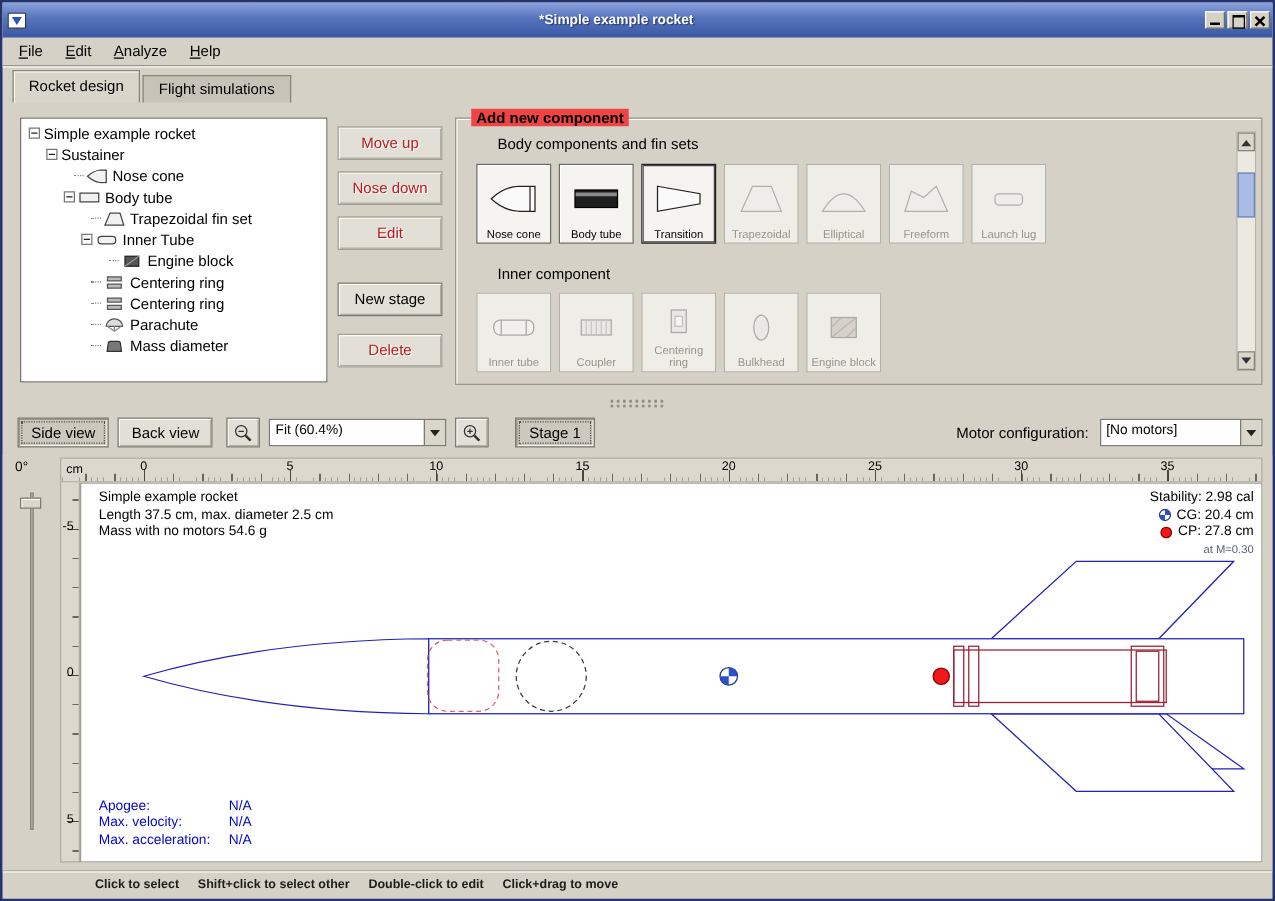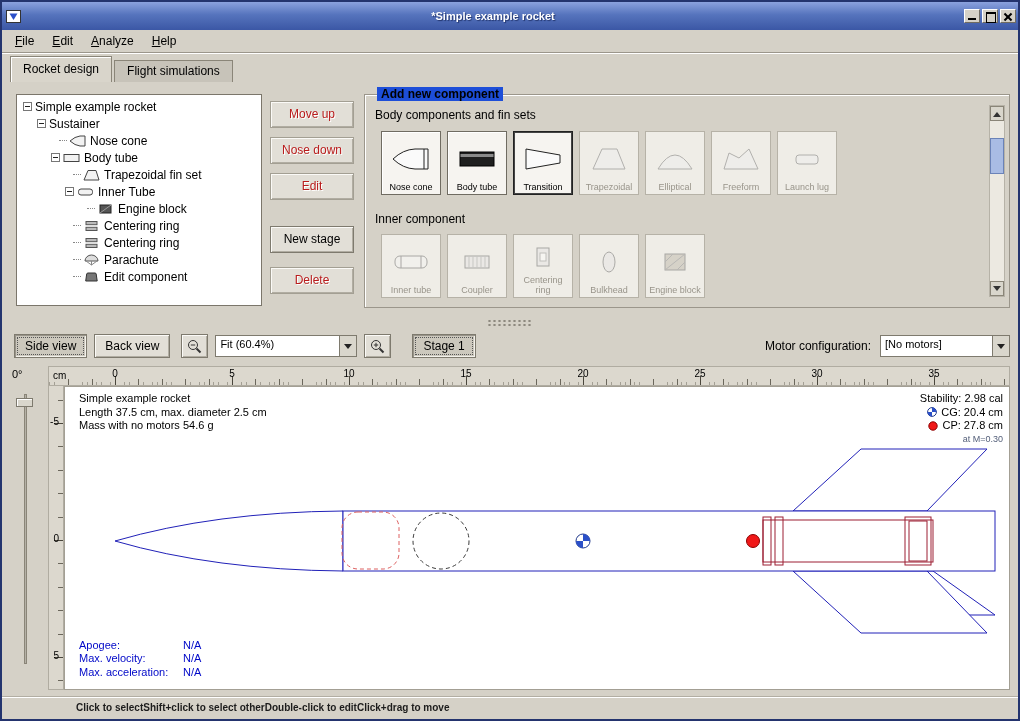--- a/index.html
+++ b/index.html
@@ -50,23 +50,23 @@
 
   .actions-col { position:absolute; left:268px; top:19px; width:84px; }
   .btn { display:block; width:100%; height:27px; background:#e2dfd7; border:1px solid #7e7a6e;
          box-shadow:inset 1px 1px 0 #fbfaf7, inset -1px -1px 0 #b1ada2; font-size:12px;
          text-align:center; line-height:25px; }
   .btn.dis { color:#b91c1c; text-shadow:1px 1px 0 #fff; border-color:#a39f93; }
   .mb9 { margin-bottom:9px; } .mb26 { margin-bottom:26px; } .mb14 { margin-bottom:14px; }
 
   .group { position:absolute; left:362px; right:8px; top:12px; bottom:8px;
            border:1px solid #9b968b; box-shadow:inset 1px 1px 0 #fff; }
-  .group-title { position:absolute; top:-8px; left:12px; background:#1d4ed8; padding:0 4px;
+  .group-title { position:absolute; top:-8px; left:12px; background:#ef4444; padding:0 4px;
                  font-weight:bold; font-size:12px; }
-  .grp-label { position:absolute; left:10px; font-size:12px; }
+  .grp-label { position:absolute; left:33px; font-size:12px; }
   .comp-row { position:absolute; left:16px; display:flex; gap:6px; }
   .comp-btn { width:60px; height:64px; background:#f6f4f0; border:1px solid #6f6b61;
               box-shadow:inset 1px 1px 0 #fff; display:flex; flex-direction:column; align-items:center;
               padding:4px 1px 2px; }
   .comp-btn .ic { flex:1; display:flex; align-items:center; justify-content:center; }
   .comp-btn .lbl { font-size:9px; line-height:10px; text-align:center; }
   .comp-btn.focused { border:1px solid #222; box-shadow:inset 0 0 0 1px #444; }
   .comp-btn.off { border-color:#b6b2a7; box-shadow:none; background:#efede7; }
   .comp-btn.off .lbl { color:#98948a; }
   .comp-btn.off .ic { opacity:.45; }
@@ -129,21 +129,21 @@
   .plot { position:absolute; left:62px; top:22px; width:946px; height:304px; background:#fff; border:1px solid #a39f94; }
   .info { position:absolute; left:14px; top:5px; font-size:11px; line-height:13.5px; }
   .legend { position:absolute; right:6px; top:5px; font-size:11px; line-height:13.5px; text-align:right; }
   .legend .row { display:flex; justify-content:flex-end; align-items:center; gap:4px; }
   .legend .mach { font-size:9px; color:#55607a; }
   .stats { position:absolute; left:14px; bottom:10px; color:#0008c8; font-size:11px; line-height:13.5px; }
   .stats .sl { display:inline-block; width:104px; }
 
   
   .statusbar { flex:1; border-top:1px solid #b2aea3; box-shadow:inset 0 1px 0 #fff;
-               display:flex; padding:5px 3px 0 74px; font-size:10px; font-weight:bold; color:#1c1c1c; }
+               display:flex; gap:15px; padding:5px 3px 0 74px; font-size:10px; font-weight:bold; color:#1c1c1c; }
 </style>
 </head>
 <body>
 
 <div class="window">
 
   <div class="titlebar">
     <span class="app-icon">
       <svg width="15" height="13" viewBox="0 0 15 13">
           <rect x="0.5" y="0.5" width="14" height="12" fill="#fff" stroke="#333"></rect>
@@ -237,21 +237,21 @@
             <path d="M2,7 A6.5,6 0 0 1 15,7 Z" fill="#ddd" stroke="#555"></path>
             <path d="M3,7 L8.5,11 M14,7 L8.5,11 M8.5,7 L8.5,11" stroke="#888" fill="none"></path>
           </svg>
         <span class="t-label">Parachute</span>
       </div>
       <div class="tree-row" style="padding-left:54px">
         <span class="t-dash"></span>
         <svg width="17" height="12" viewBox="0 0 17 12">
             <path d="M5,2 h7 q1,0 1.2,1 l1,7 h-11.5 l1,-7 q0.2,-1 1.3,-1 Z" fill="#777" stroke="#333"></path>
           </svg>
-        <span class="t-label">Edit component</span>
+        <span class="t-label">Mass diameter</span>
       </div>
     </div>
 
     <div class="actions-col">
       <span class="btn dis mb9">Move up</span>
       <span class="btn dis mb9">Nose down</span>
       <span class="btn dis mb26">Edit</span>
       <span class="btn mb14">New stage</span>
       <span class="btn dis">Delete</span>
     </div>

